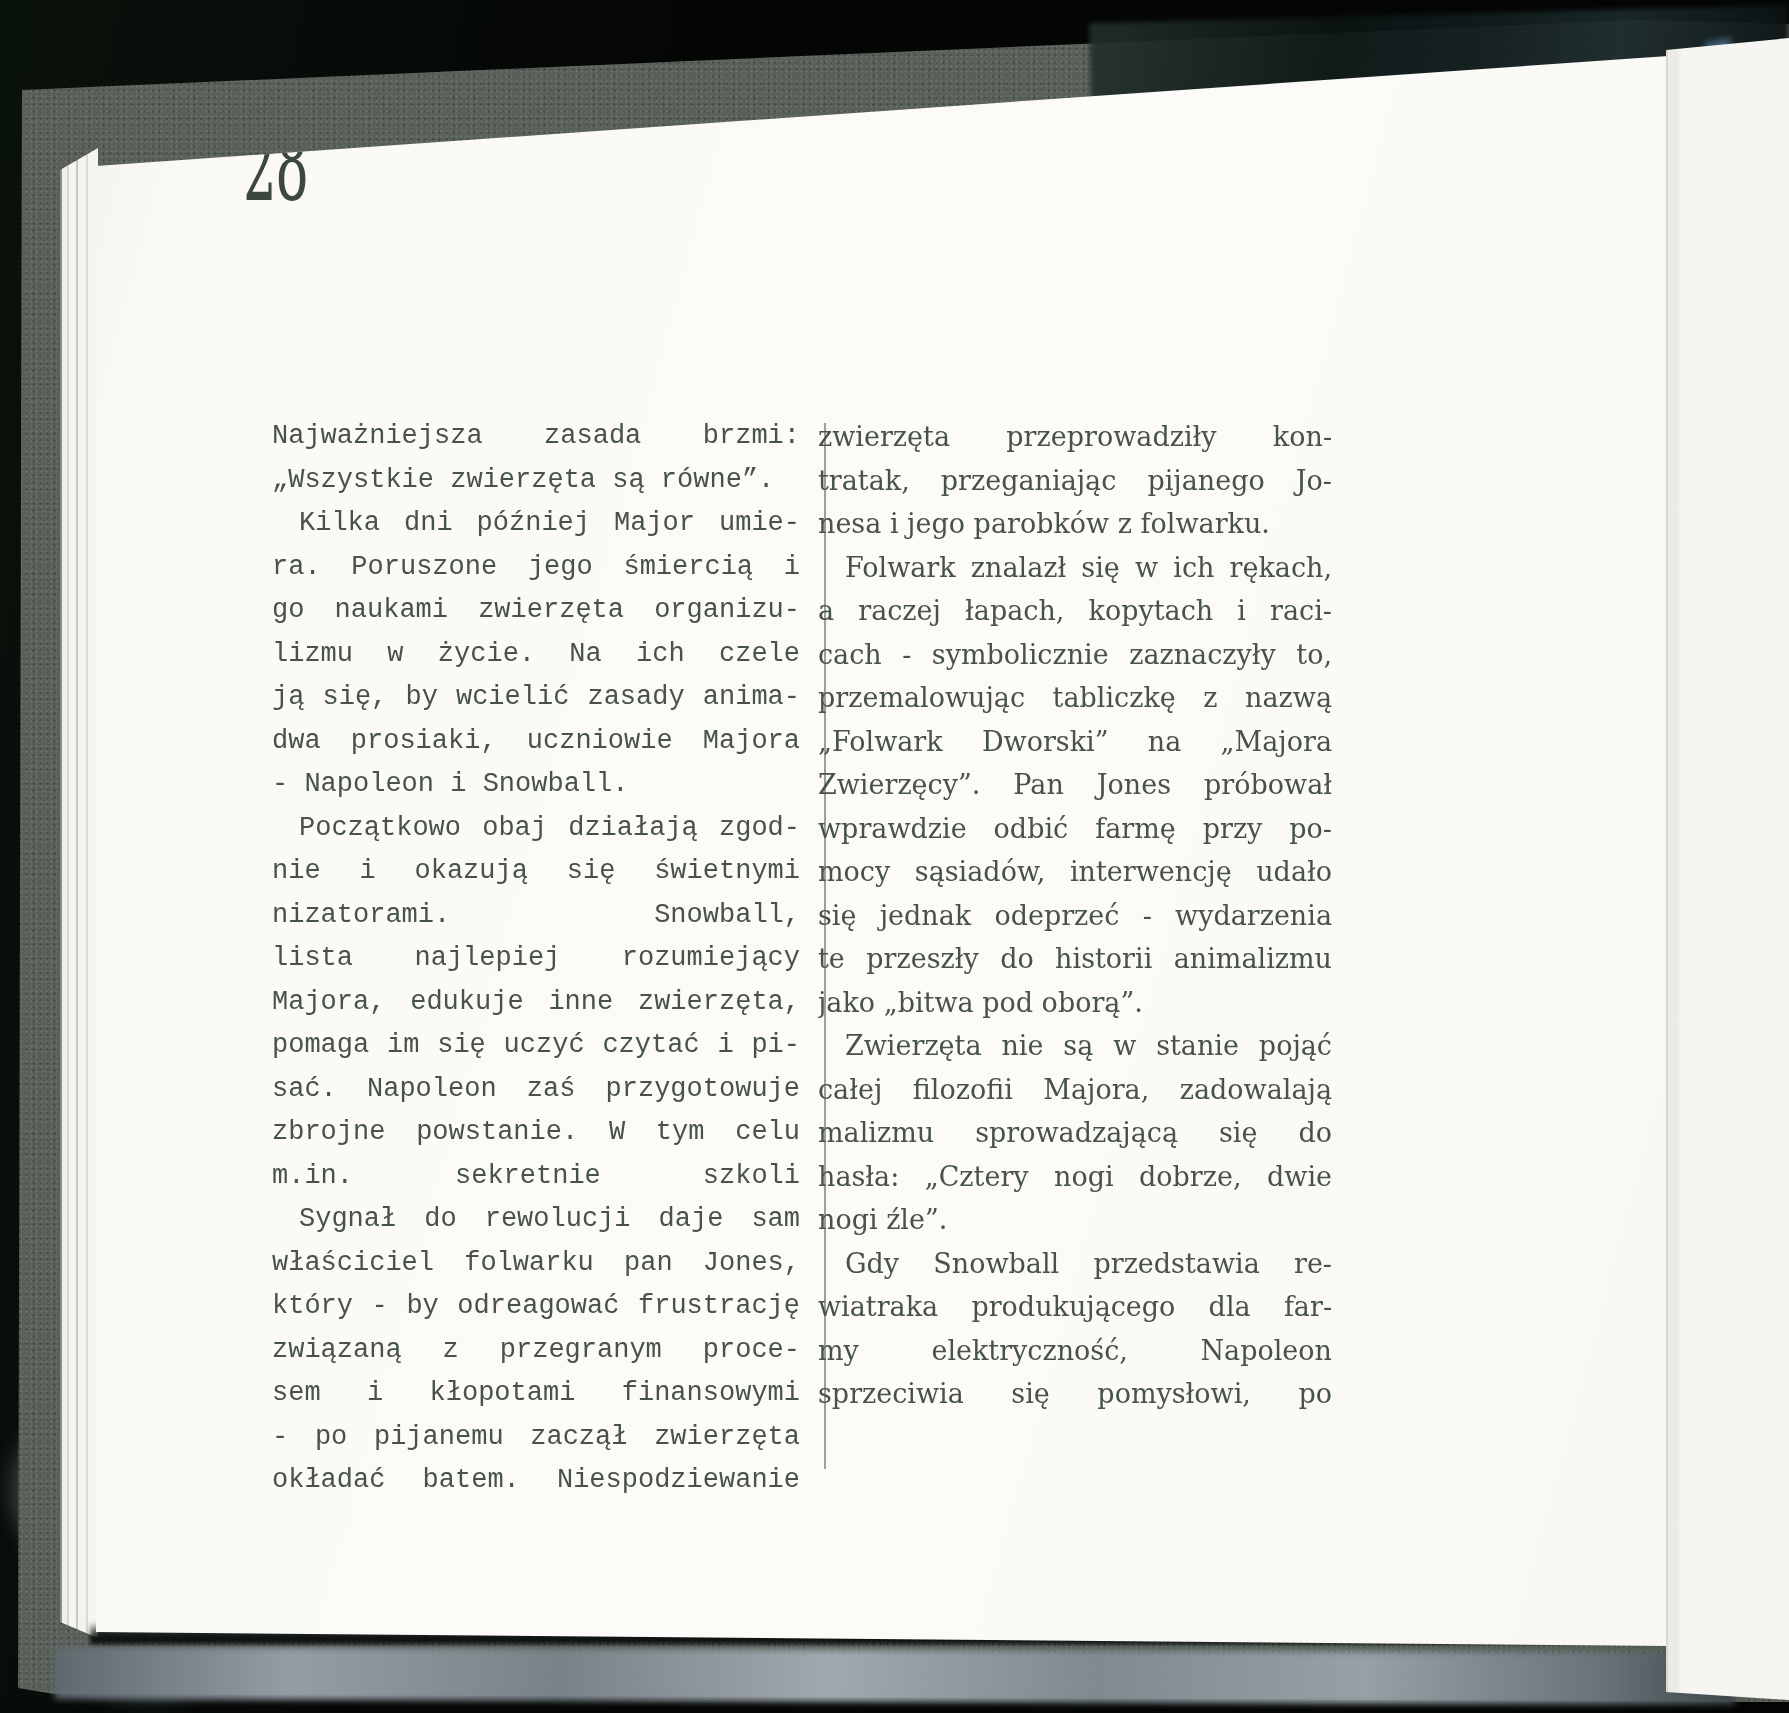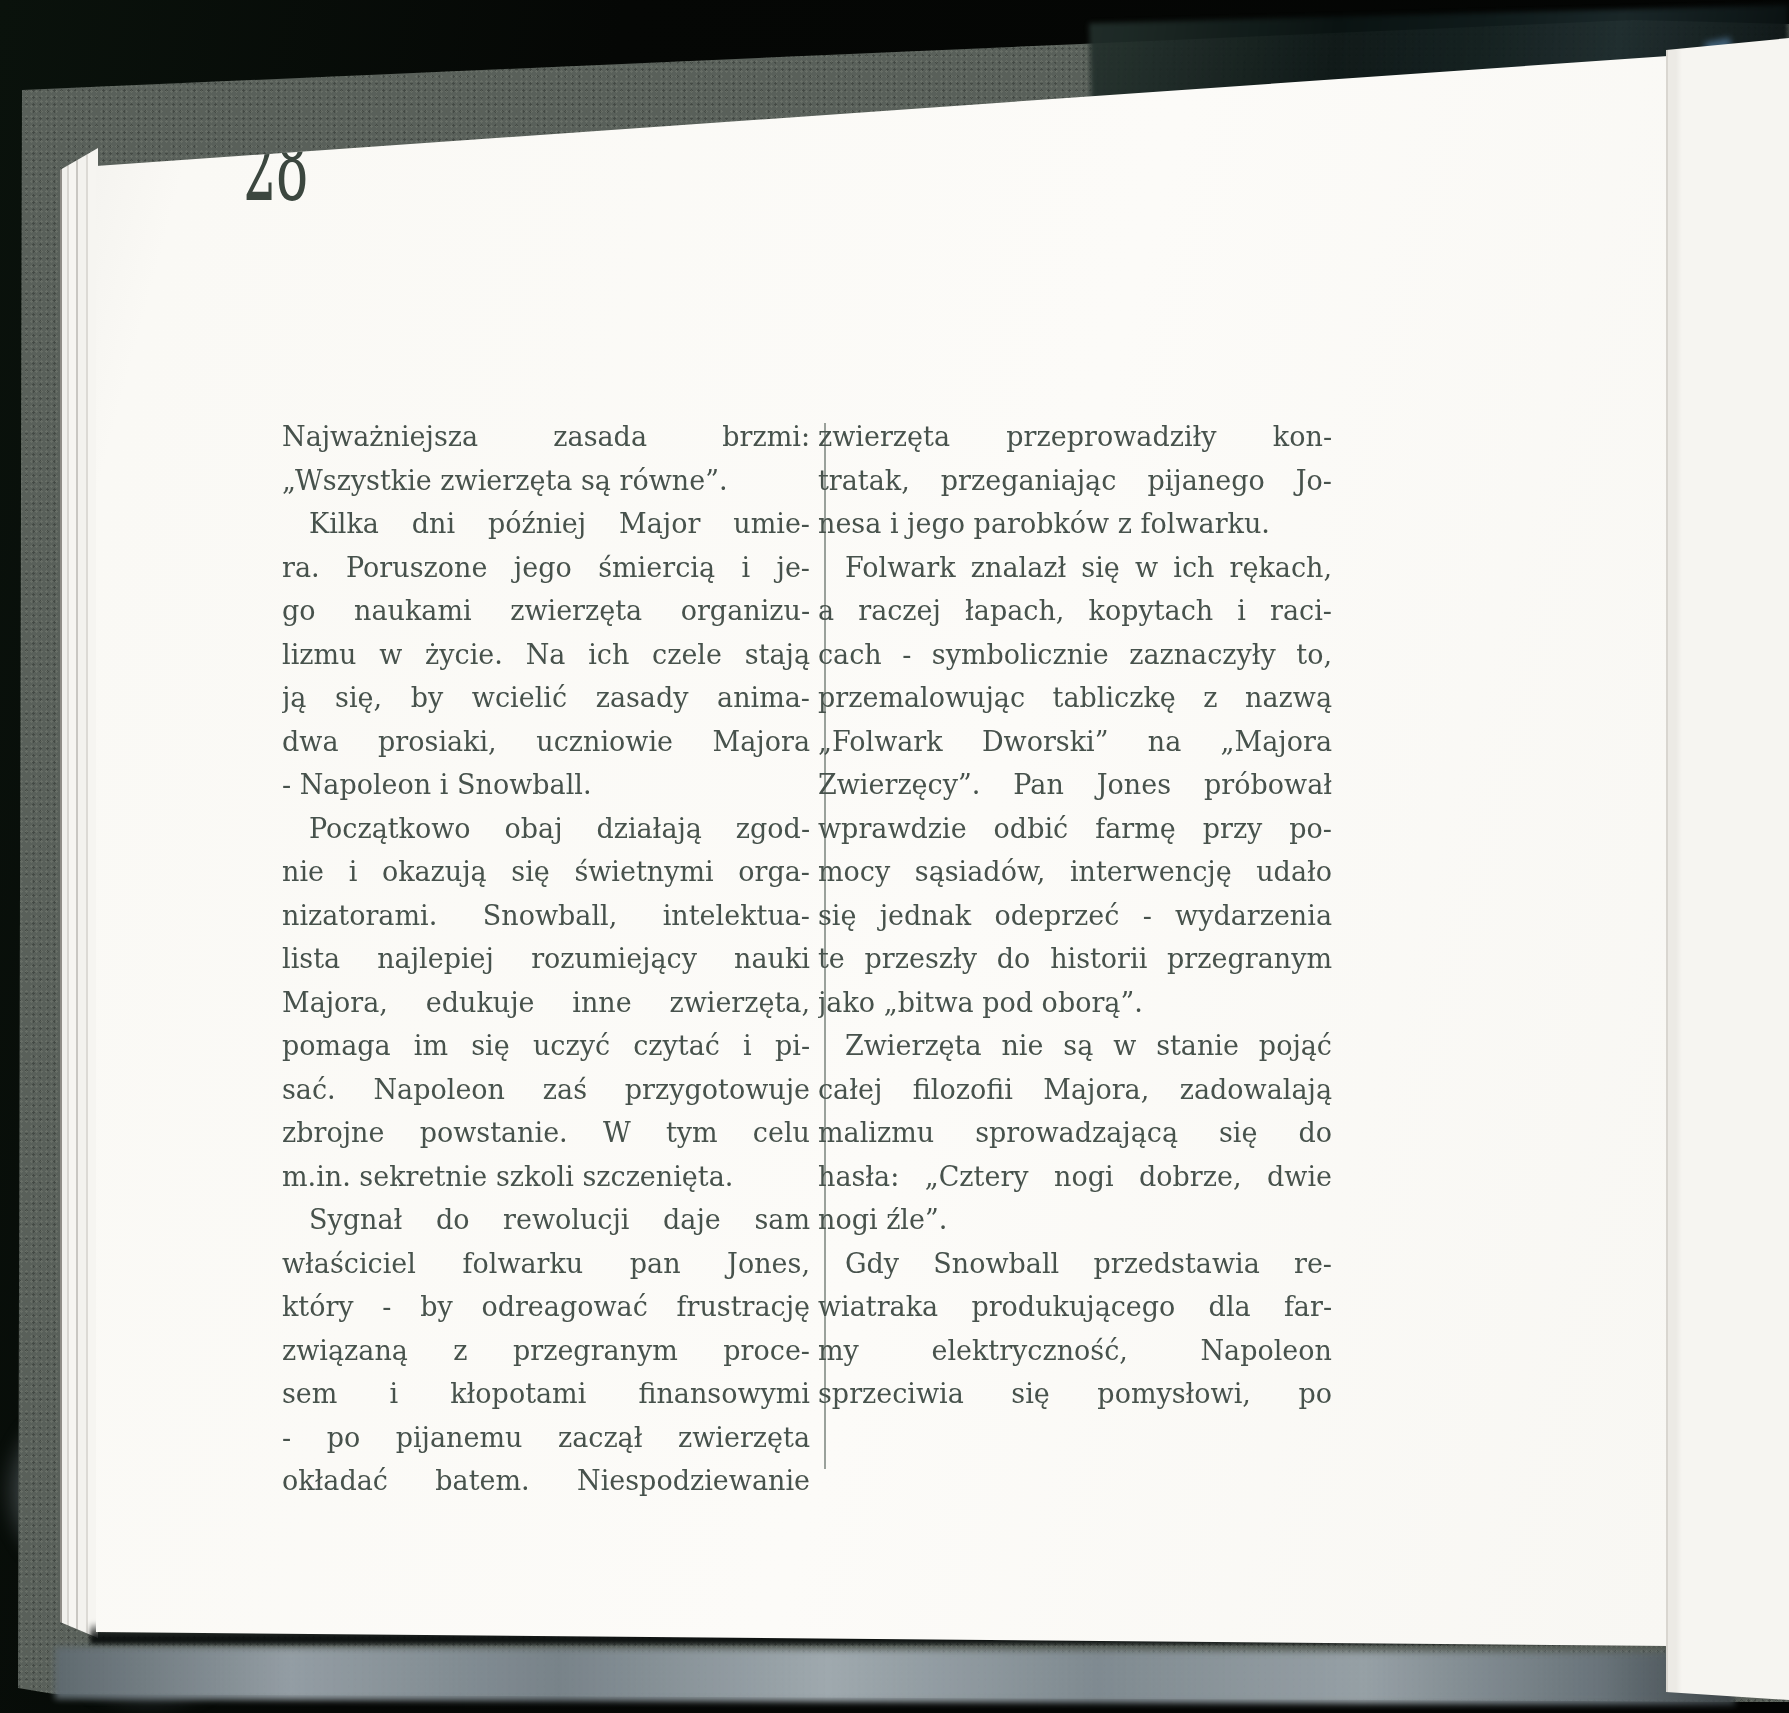--- a/index.html
+++ b/index.html
@@ -45,21 +45,21 @@
     background:linear-gradient(105deg,#f3f2ee 0%,#faf9f5 6%,var(--paper,#fcfbf8) 55%,#f8f7f3 100%);
     clip-path:polygon(0 118px,100% 8px,100% 1598px,0 1584px);}
   .gutter-strip{position:absolute;left:1666px;top:38px;width:123px;height:1662px;z-index:7;
     background:linear-gradient(90deg,#d9d6d0 0 2px,#eceae5 2px 10px,#f6f5f1 16px 100%);
     clip-path:polygon(0 12px,100% 0,100% 1662px,0 1654px);}
   .page-number{position:absolute;left:147px;top:66px;z-index:8;
     font-size:102px;line-height:1;color:var(--page_number,#3c473f);
     transform:scaleX(.52);transform-origin:left top;letter-spacing:-3px;}
   .col{position:absolute;top:367px;z-index:8;color:var(--ink,#47524c);
     font-size:27px;}
-  .col-left{left:186px;width:528px;}
+  .col-left{left:176px;width:528px;font-family:Liberation Mono, monospace;}
   .col-right{left:722px;width:514px;}
   .divider{position:absolute;left:728px;top:375px;width:2px;height:1046px;z-index:8;
     background:var(--divider,#9aa19b);}
   .line{height:43.5px;line-height:43.5px;text-align:justify;text-align-last:left;
     white-space:normal;overflow:hidden;}
   .line.justify{text-align-last:justify;}
   .line.indent{padding-left:27px;}
 </style>
 </head>
 <body>
@@ -109,21 +109,21 @@
       <div class="line">nesa i jego parobków z folwarku.</div>
       <div class="line indent justify">Folwark znalazł się w ich rękach,</div>
       <div class="line justify">a raczej łapach, kopytach i raci-</div>
       <div class="line justify">cach - symbolicznie zaznaczyły to,</div>
       <div class="line justify">przemalowując tabliczkę z nazwą</div>
       <div class="line justify">„Folwark Dworski” na „Majora</div>
       <div class="line justify">Zwierzęcy”. Pan Jones próbował</div>
       <div class="line justify">wprawdzie odbić farmę przy po-</div>
       <div class="line justify">mocy sąsiadów, interwencję udało</div>
       <div class="line justify">się jednak odeprzeć - wydarzenia</div>
-      <div class="line justify">te przeszły do historii przegranym</div>
+      <div class="line justify">te przeszły do historii animalizmu</div>
       <div class="line">jako „bitwa pod oborą”.</div>
       <div class="line indent justify">Zwierzęta nie są w stanie pojąć</div>
       <div class="line justify">całej filozofii Majora, zadowalają</div>
       <div class="line justify">malizmu sprowadzającą się do</div>
       <div class="line justify">hasła: „Cztery nogi dobrze, dwie</div>
       <div class="line">nogi źle”.</div>
       <div class="line indent justify">Gdy Snowball przedstawia re-</div>
       <div class="line justify">wiatraka produkującego dla far-</div>
       <div class="line justify">my elektryczność, Napoleon</div>
       <div class="line justify">sprzeciwia się pomysłowi, po</div>

